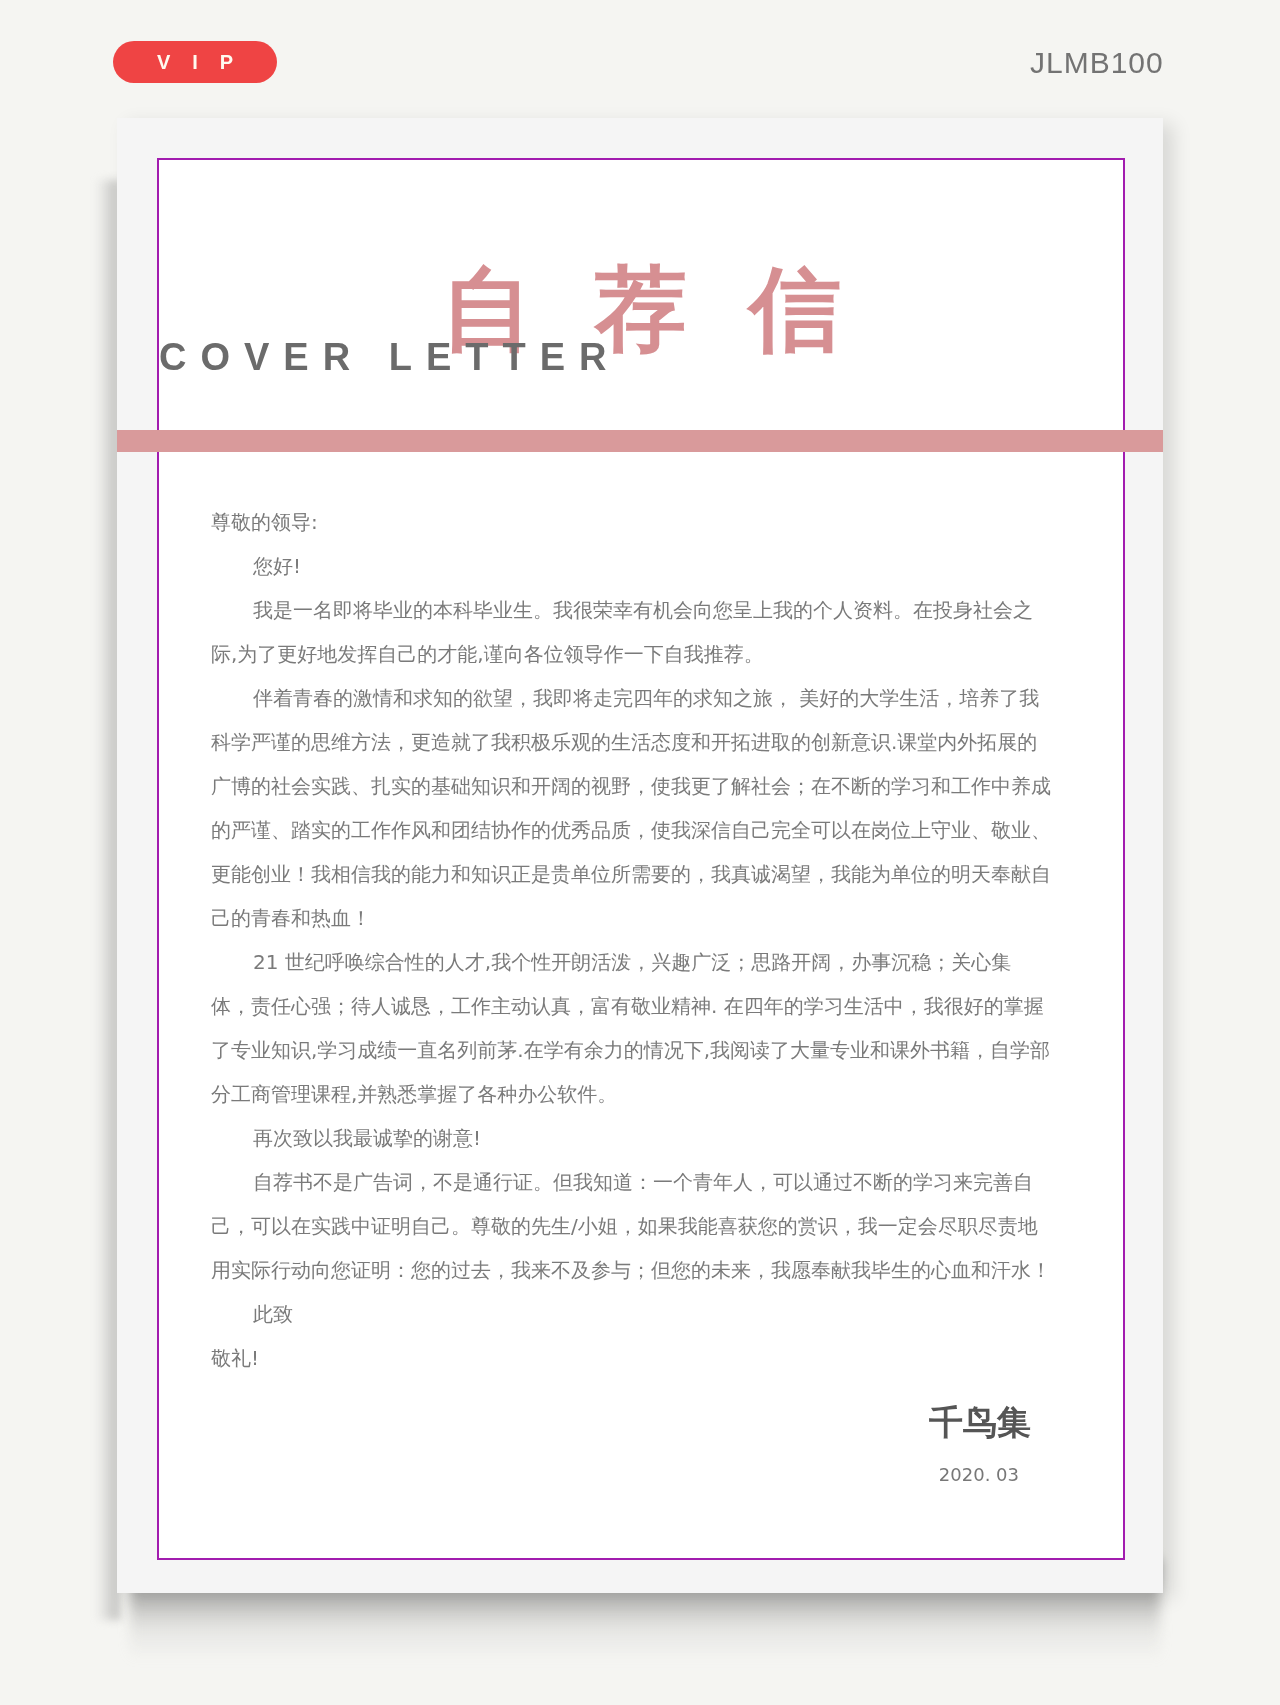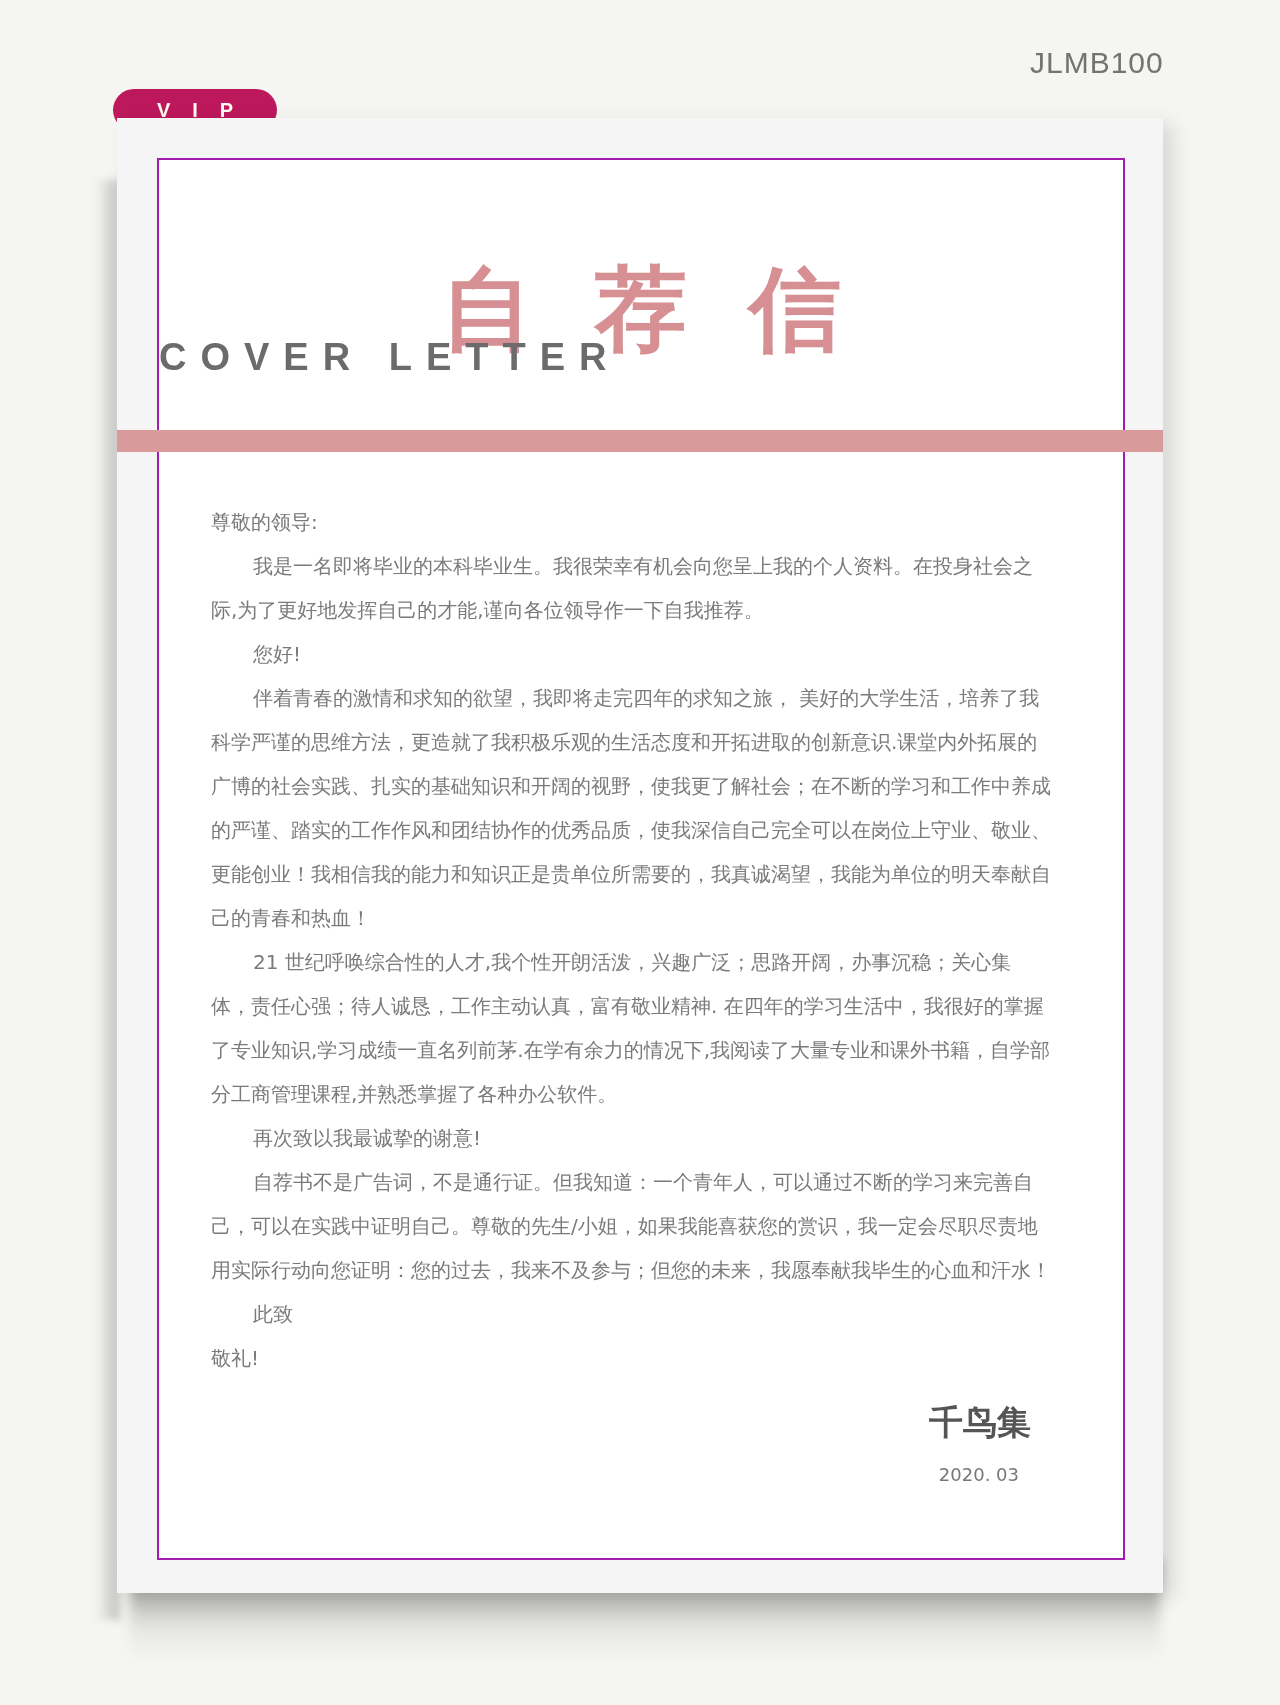--- a/index.html
+++ b/index.html
@@ -3,24 +3,24 @@
 <meta charset="utf-8">
 <style>
   html, body { margin: 0; padding: 0; }
   body {
     width: 1280px; height: 1705px; position: relative; overflow: hidden;
     background: #f5f5f2;
     font-family: "DejaVu Sans", "Liberation Sans", sans-serif;
   }
   .vip {
     position: absolute; left: 113px; top: 41px; width: 164px; height: 42px;
-    border-radius: 21px; background: #be185d;
+    border-radius: 21px; background: #ef4444;
     color: #fffaf0; font-family: "Liberation Sans", sans-serif;
     font-weight: bold; font-size: 20px; letter-spacing: 22px;
-    display: flex; align-items: center; justify-content: center; padding-left: 22px; box-sizing: border-box; margin-top: 48px;
+    display: flex; align-items: center; justify-content: center; padding-left: 22px; box-sizing: border-box;
   }
   .code {
     position: absolute; left: 1030px; top: 46px;
     font-family: "Liberation Sans", sans-serif; font-size: 30px; color: #737373; letter-spacing: 1px;
   }
   .shadow {
     position: absolute; left: 130px; top: 1560px; width: 1030px; height: 100px;
     background: linear-gradient(#8a8a88, rgba(200,200,198,0.3) 70%, rgba(245,245,242,0));
     filter: blur(6px);
   }
@@ -75,22 +75,22 @@
 <div class="vip">VIP</div>
 <div class="code">JLMB100</div>
 
 <div class="page">
   <div class="sheet">
     <div class="title">自荐信</div>
     <div class="subtitle">COVER LETTER</div>
 
     <div class="body">
       <p>尊敬的领导:</p>
+      <p class="indent">您好!</p>
       <p class="indent">我是一名即将毕业的本科毕业生。我很荣幸有机会向您呈上我的个人资料。在投身社会之际,为了更好地发挥自己的才能,谨向各位领导作一下自我推荐。</p>
-      <p class="indent">您好!</p>
       <p class="indent">伴着青春的激情和求知的欲望，我即将走完四年的求知之旅， 美好的大学生活，培养了我科学严谨的思维方法，更造就了我积极乐观的生活态度和开拓进取的创新意识.课堂内外拓展的广博的社会实践、扎实的基础知识和开阔的视野，使我更了解社会；在不断的学习和工作中养成的严谨、踏实的工作作风和团结协作的优秀品质，使我深信自己完全可以在岗位上守业、敬业、更能创业！我相信我的能力和知识正是贵单位所需要的，我真诚渴望，我能为单位的明天奉献自己的青春和热血！</p>
       <p class="indent">21 世纪呼唤综合性的人才,我个性开朗活泼，兴趣广泛；思路开阔，办事沉稳；关心集体，责任心强；待人诚恳，工作主动认真，富有敬业精神. 在四年的学习生活中，我很好的掌握了专业知识,学习成绩一直名列前茅.在学有余力的情况下,我阅读了大量专业和课外书籍，自学部分工商管理课程,并熟悉掌握了各种办公软件。</p>
       <p class="indent">再次致以我最诚挚的谢意!</p>
       <p class="indent">自荐书不是广告词，不是通行证。但我知道：一个青年人，可以通过不断的学习来完善自己，可以在实践中证明自己。尊敬的先生/小姐，如果我能喜获您的赏识，我一定会尽职尽责地用实际行动向您证明：您的过去，我来不及参与；但您的未来，我愿奉献我毕生的心血和汗水！</p>
       <p class="indent">此致</p>
       <p>敬礼!</p>
     </div>
 
     <div class="sign">千鸟集</div>
     <div class="date">2020. 03</div>

